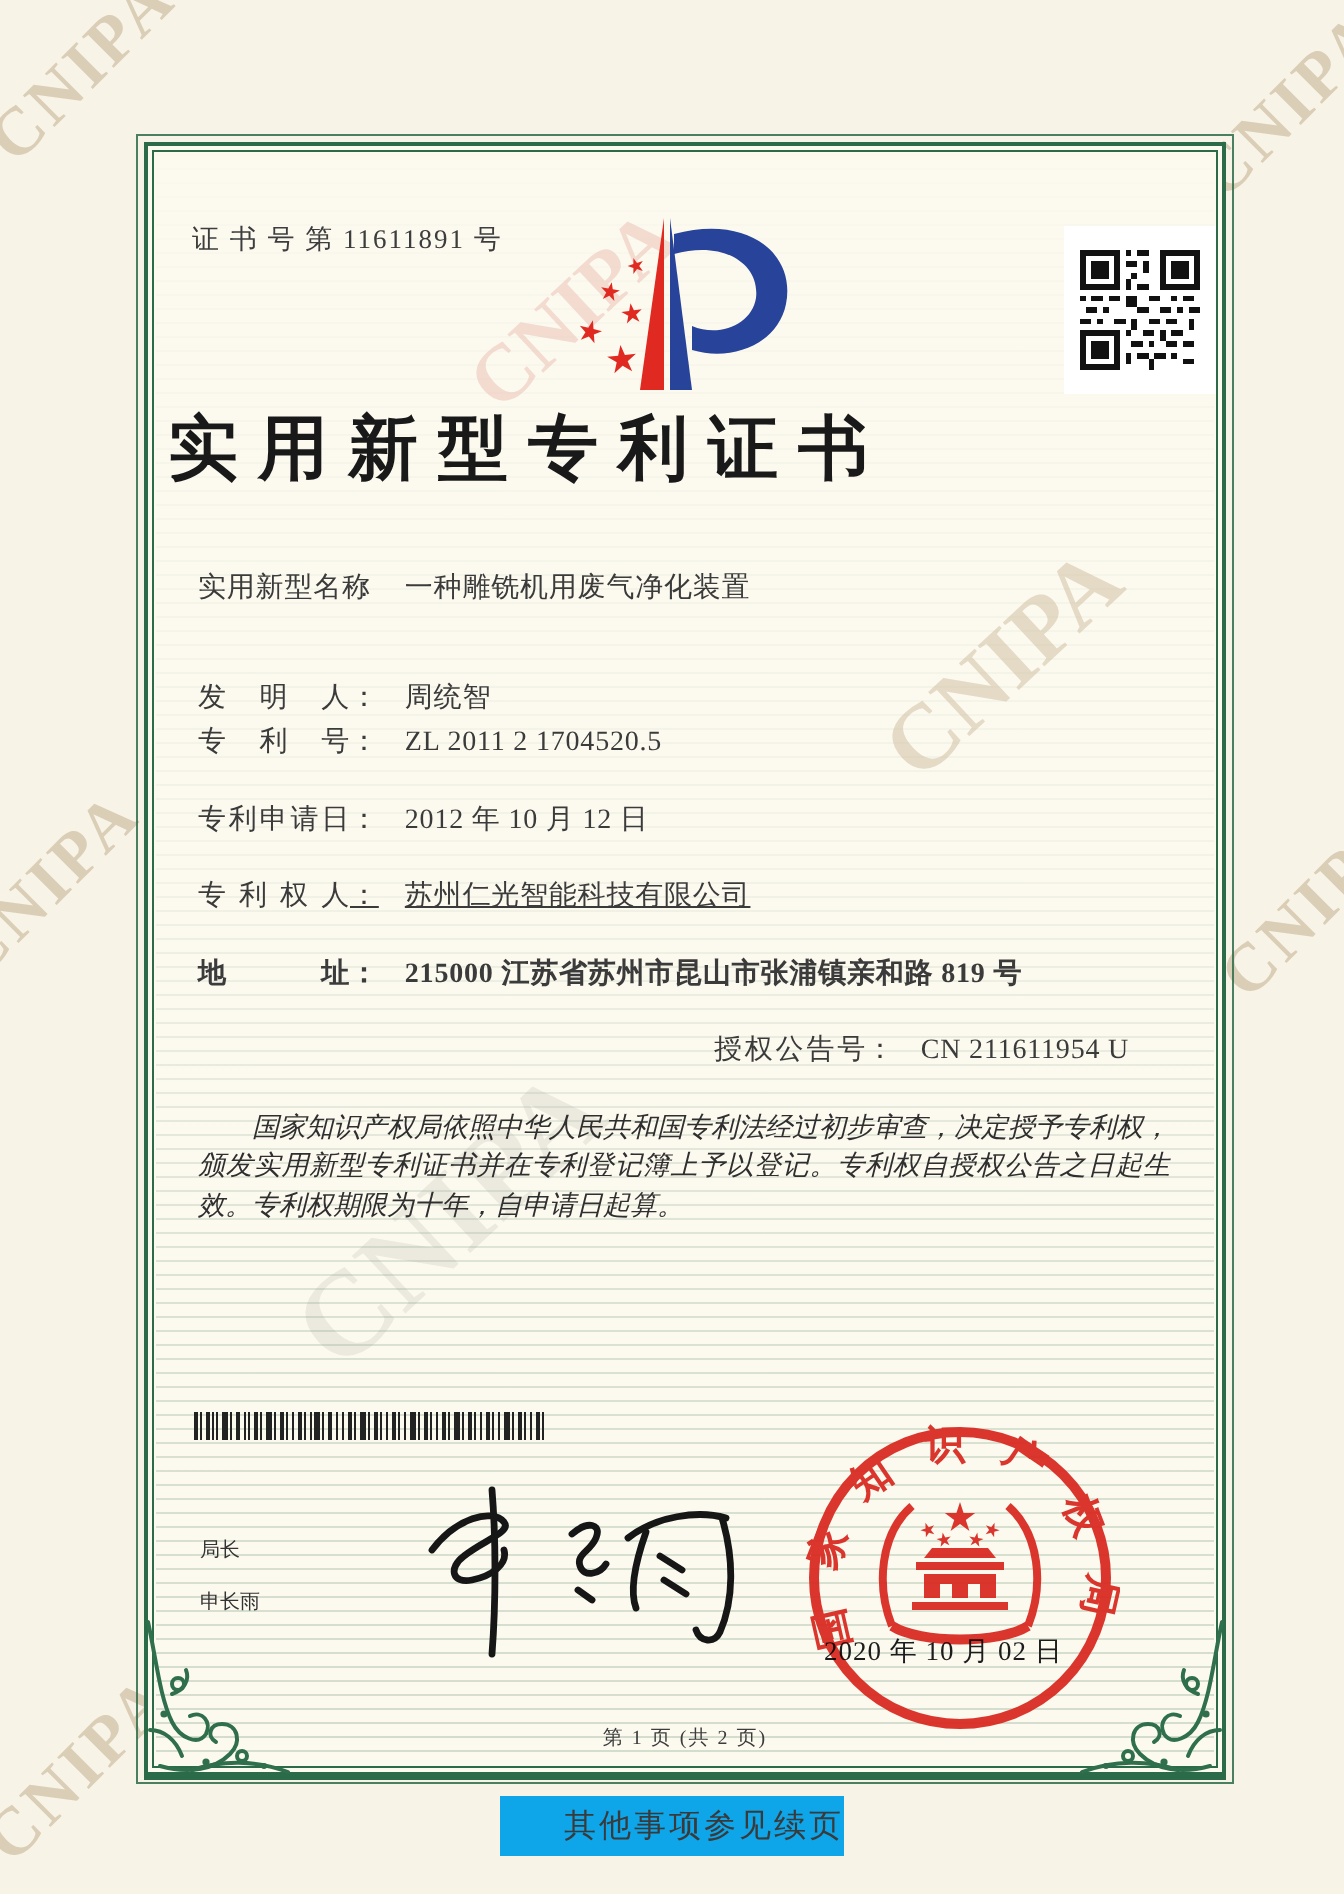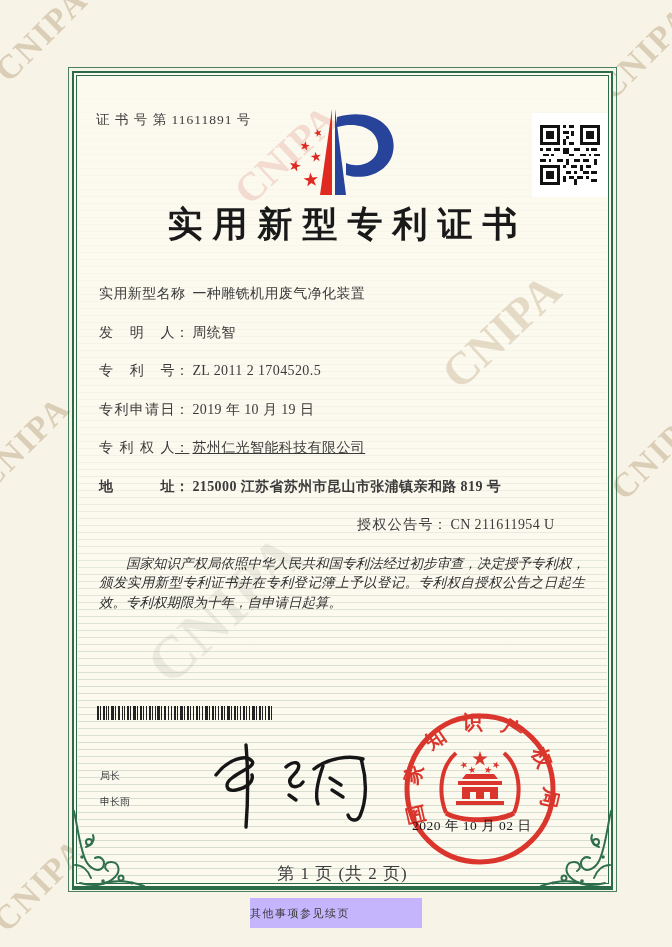--- a/index.html
+++ b/index.html
@@ -58,53 +58,53 @@
     position:absolute;left:22px;top:38px;
     font-size:13.5px;letter-spacing:1px;color:#3d3d3d;
   }
   .logo{position:absolute;left:208px;top:34px;}
   .qrbox{
     position:absolute;left:458px;top:40px;width:76px;height:84px;
     background:#ffffff;display:flex;align-items:center;justify-content:center;
   }
   .title{
     position:absolute;left:0;top:128px;width:100%;
-    text-align:center;font-size:35px;font-weight:bold;
+    text-align:left;font-size:35px;font-weight:bold;
     letter-spacing:10px;text-indent:10px;color:#191919;margin:0;
   }
   .frow{position:absolute;left:25px;font-size:14px;letter-spacing:0.4px;color:#3b3b3b;white-space:nowrap;}
   .flabel{display:inline-block;width:76px;text-align:justify;text-align-last:justify;vertical-align:bottom;}
-  .fvalue{margin-left:3px;}
+  .fvalue{margin-left:13px;}
   .grant-right{position:absolute;left:258px;top:0;white-space:nowrap;}
   .paras{
     position:absolute;left:25px;right:26px;top:481px;
     font-size:13.5px;line-height:19.4px;color:#2f2f2f;
     text-align:justify;
   }
   .paras p{margin:0;text-indent:2em;font-style:italic;}
   .barcode{position:absolute;left:23px;top:633px;}
   .officer{position:absolute;left:26px;top:690px;font-size:10px;color:#333;line-height:26px;}
   .signature{position:absolute;left:128px;top:666px;}
   .seal-date{
     position:absolute;left:338px;top:744px;
     font-size:13.5px;color:#1c1c1c;letter-spacing:0.5px;white-space:nowrap;z-index:4;
   }
   .seal{position:absolute;left:326px;top:636px;z-index:5;mix-blend-mode:multiply;opacity:0.92;}
   .pageinfo{
     position:absolute;left:0;top:789px;width:100%;
-    text-align:center;font-size:17px;color:#3c3c3c;letter-spacing:1px;
+    text-align:center;font-size:10px;color:#3c3c3c;letter-spacing:1px;
   }
   .orn{position:absolute;bottom:-5px;z-index:6;pointer-events:none;}
   .orn.right{right:-4px;}
   .orn.left{left:-4px;transform:scaleX(-1);}
   .footer-note{
     position:absolute;left:250px;top:898px;width:172px;height:30px;
-    background:#c4b5fd;z-index:3;
-    display:flex;align-items:center;justify-content:flex-start;
-    font-size:11px;color:#3a3a3a;letter-spacing:1.5px;
+    background:#0ea5e9;z-index:3;
+    display:flex;align-items:center;justify-content:flex-end;
+    font-size:16px;color:#3a3a3a;letter-spacing:1.5px;
   }
 </style>
 </head>
 <body>
 
 <svg width="0" height="0" style="position:absolute" aria-hidden="true">
   <defs>
     <polygon id="star5" points="0,-1 0.225,-0.309 0.951,-0.309 0.363,0.118 0.588,0.809 0,0.382 -0.588,0.809 -0.363,0.118 -0.951,-0.309 -0.225,-0.309"></polygon>
   </defs>
 </svg>
@@ -167,28 +167,28 @@
               <rect x="2" y="16" width="3" height="3"></rect>
             </g>
         </svg>
       </div>
 
       <h1 class="title">实用新型专利证书</h1>
 
       <div class="frow" style="top:212px;">
         <span class="flabel">实用新型名称</span><span>：</span><span class="fvalue">一种雕铣机用废气净化装置</span>
       </div>
-      <div class="frow" style="top:251px;">
+      <div class="frow" style="top:267px;">
         <span class="flabel">发明人</span><span>：</span><span class="fvalue">周统智</span>
       </div>
       <div class="frow" style="top:289px;">
         <span class="flabel">专利号</span><span>：</span><span class="fvalue">ZL 2011 2 1704520.5</span>
       </div>
       <div class="frow" style="top:328px;">
-        <span class="flabel">专利申请日</span><span>：</span><span class="fvalue">2019 年 10 月 19 日</span>
+        <span class="flabel">专利申请日</span><span>：</span><span class="fvalue">2012 年 10 月 12 日</span>
       </div>
       <div class="frow" style="top:366px;text-decoration:underline;">
         <span class="flabel">专利权人</span><span>：</span><span class="fvalue">苏州仁光智能科技有限公司</span>
       </div>
       <div class="frow" style="top:405px;font-weight:bold;">
         <span class="flabel">地址</span><span>：</span><span class="fvalue">215000 江苏省苏州市昆山市张浦镇亲和路 819 号</span>
       </div>
       <div class="frow" style="top:443px;">
         <span class="grant-right"><span class="flabel">授权公告号</span><span>：</span><span class="fvalue">CN 211611954 U</span></span>
       </div>

